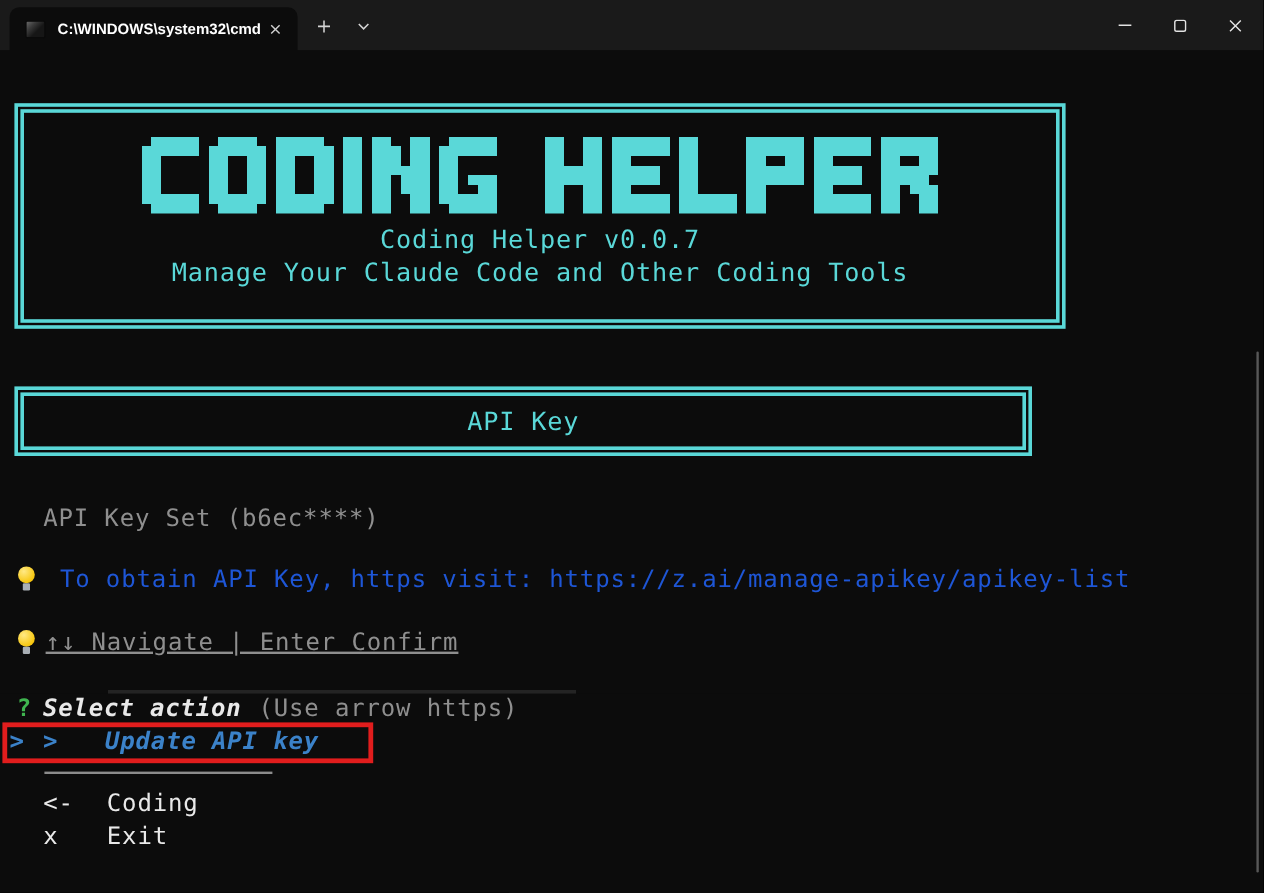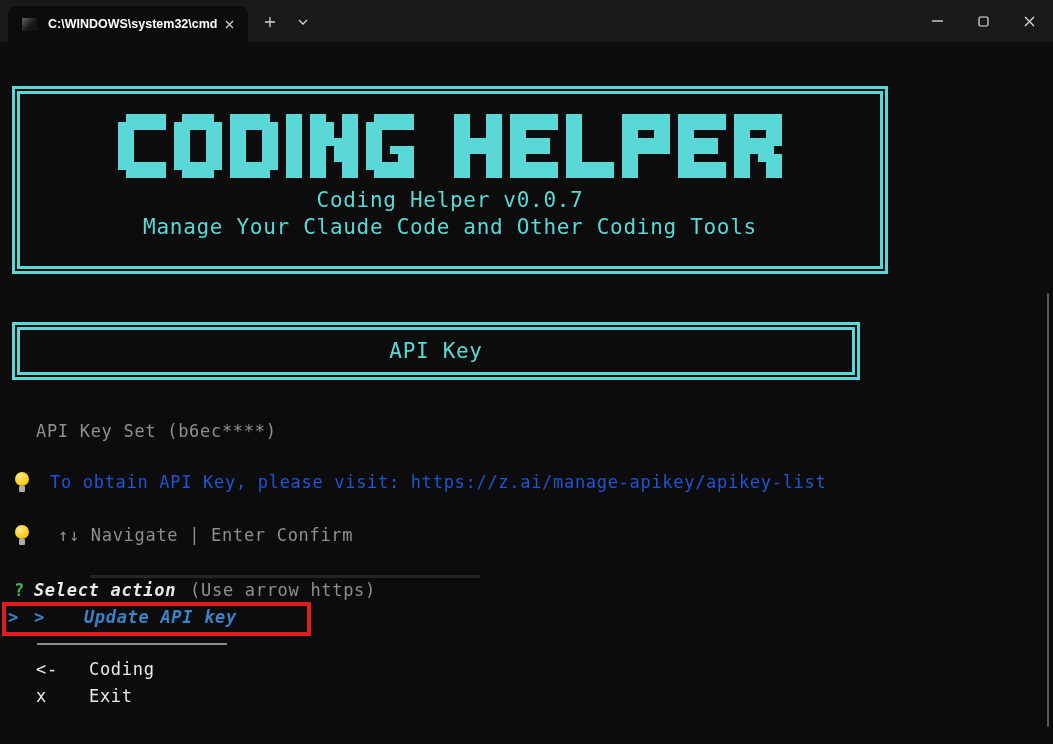--- a/index.html
+++ b/index.html
@@ -20,21 +20,21 @@
   #tab-dd-btn{position:absolute;left:288px;top:8px;width:30px;height:28px;display:flex;align-items:center;justify-content:center;border-radius:4px;}
   svg.glyph{display:block;}
   
   #terminal{position:absolute;left:0;top:42px;width:1053px;height:536px;background:var(--background,#0c0c0c);}
   .dbox{position:absolute;box-sizing:border-box;border:8px double var(--cyan,#5ad8d8);}
   #banner-box{left:12px;top:44px;width:876px;height:188px;display:flex;flex-direction:column;align-items:center;}
   #banner-art{margin-top:20px;height:64px;}
   .c-line{font-size:21px;letter-spacing:0.7px;line-height:27px;color:var(--cyan,#5ad8d8);white-space:pre;}
   #banner-title{margin-top:9px;}
   #api-box{left:12px;top:280px;width:848px;height:58px;display:flex;align-items:center;justify-content:center;}
-  .tline{position:absolute;height:27px;line-height:27px;font-size:17px;letter-spacing:0.7px;white-space:pre;
+  .tline{position:absolute;height:27px;line-height:27px;font-size:20px;letter-spacing:0.7px;white-space:pre;
          display:flex;align-items:center;}
   .gray{color:var(--gray,#8f8f8f);}
   .white{color:#e9e9e9;}
   .blue{color:var(--link-blue,#1e56d6);}
   .selblue{color:var(--selected-blue,#3b82c9);}
   .green{color:var(--green,#3fb54f);font-weight:bold;}
   .bold{font-weight:bold;font-style:italic;}
   
   .bulb{position:relative;width:16px;height:24px;flex:0 0 auto;}
   .bulb::before{content:"";position:absolute;left:1px;top:1px;width:14px;height:14px;border-radius:50%;
@@ -502,26 +502,26 @@
     </div>
 
     <div id="api-box" class="dbox">
       <span class="c-line">API Key</span>
     </div>
 
     <div class="tline gray" style="left:36px;top:376px;">API Key Set (b6ec****)</div>
 
     <div class="tline" style="left:14px;top:427px;">
       <span class="bulb"></span>
-      <span class="blue" style="margin-left:20px;">To obtain API Key, please visit: </span><span class="blue">https://z.ai/manage-apikey/apikey-list</span>
+      <span class="blue" style="margin-left:20px;">To obtain API Key, https visit: </span><span class="blue">https://z.ai/manage-apikey/apikey-list</span>
     </div>
 
     <div class="tline" style="left:14px;top:480px;">
       <span class="bulb"></span>
-      <span class="gray" style="margin-left:28px;">↑↓ Navigate | Enter Confirm</span>
+      <span class="gray" style="margin-left:8px;text-decoration:underline;">↑↓ Navigate | Enter Confirm</span>
     </div>
 
     <div class="tline" style="left:14px;top:535px;">
       <span class="green">?</span>
       <span class="white bold" style="margin-left:9px;">Select action</span>
       <span class="gray" style="margin-left:14px;">(Use arrow https)</span>
     </div>
 
     <div class="tline selblue bold" style="left:8px;top:562px;">
       <span>&gt;</span>

